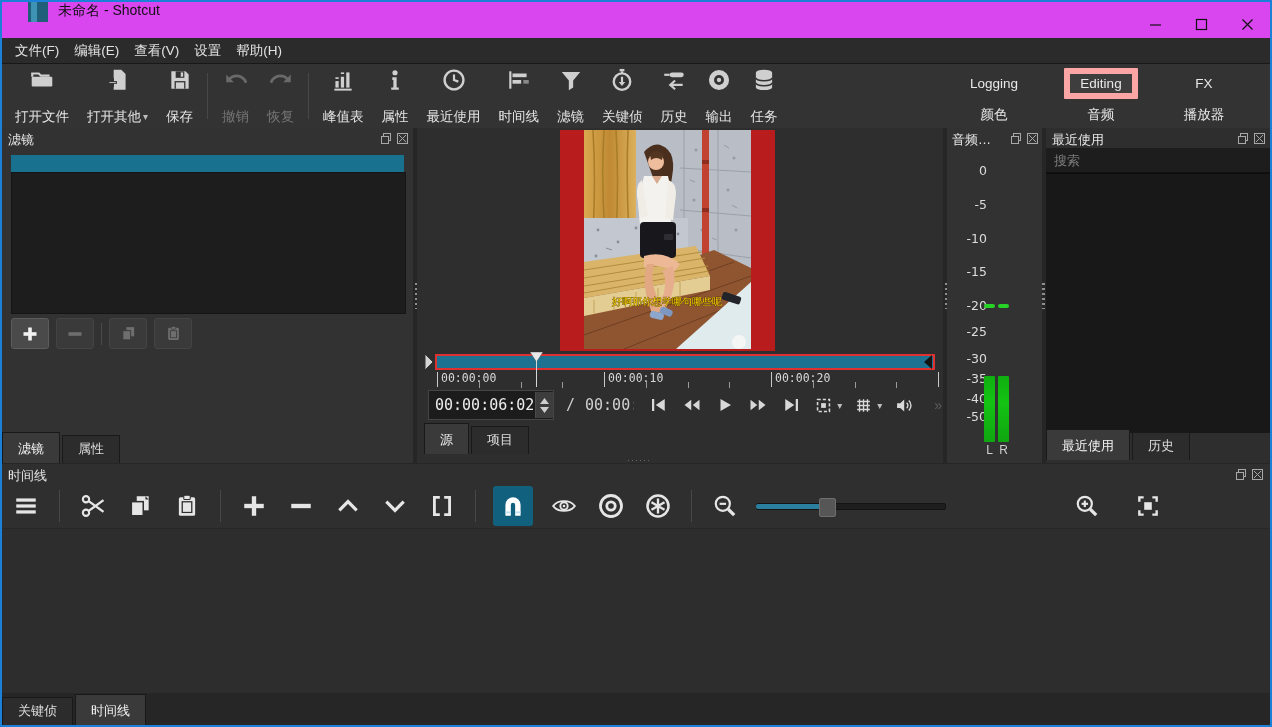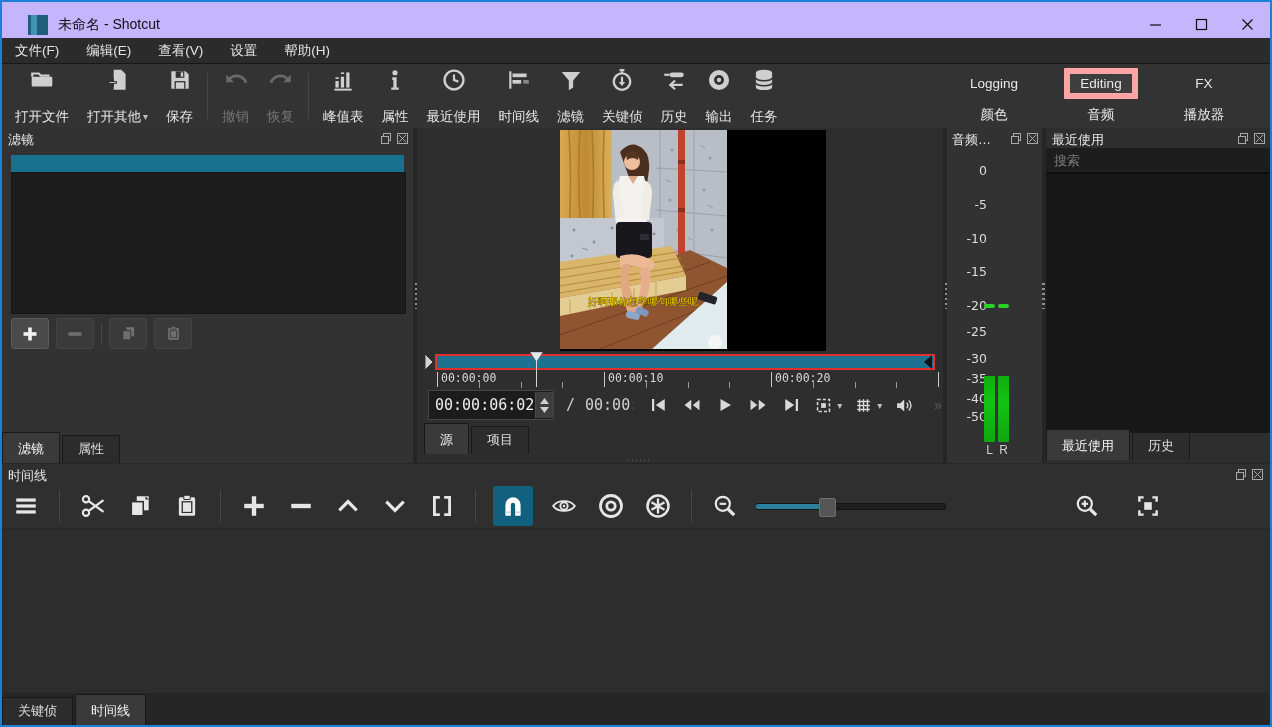--- a/index.html
+++ b/index.html
@@ -6,28 +6,28 @@
   body{
     width:1272px;height:727px;position:relative;overflow:hidden;
     background:#262626;color:#ddd;
     font-family:"Liberation Sans","DejaVu Sans",sans-serif;font-size:13px;
   }
   .abs{position:absolute}
   svg{display:block}
 
   
   .frame{position:absolute;inset:0;border:2px solid #1a80d8;pointer-events:none;z-index:90}
-  .titlebar{position:absolute;left:2px;top:2px;right:2px;height:45px;background:#c4b5fd;display:flex;align-items:center}
+  .titlebar{position:absolute;left:2px;top:2px;right:2px;height:45px;background:#d946ef;display:flex;align-items:flex-start}
   .app-icon{width:20px;height:20px;margin-left:26px;background:#1f5f79;position:relative}
   .app-icon:before{content:"";position:absolute;left:3px;top:0;width:6px;height:20px;background:#3e92b4}
   .win-title{margin-left:10px;color:#111;font-size:14px}
   .win-controls{margin-left:auto;display:flex;height:100%}
   .win-btn{width:46px;display:flex;align-items:center;justify-content:center}
   
-  .menubar{position:absolute;left:2px;top:38px;right:2px;height:25px;background:#2b2b2b;display:flex;align-items:center;gap:27px;padding-left:13px;color:#e3e3e3;font-size:13.5px;border-bottom:1px solid #181818}
+  .menubar{position:absolute;left:2px;top:38px;right:2px;height:25px;background:#2b2b2b;display:flex;align-items:center;gap:15px;padding-left:13px;color:#e3e3e3;font-size:13.5px;border-bottom:1px solid #181818}
   
   .toolbar{position:absolute;left:2px;top:64px;right:2px;height:64px;background:#333333;display:flex;align-items:center;padding:0 4px}
   .tbtn{display:flex;flex-direction:column;align-items:center;justify-content:center;gap:15px;padding:4px 9px;color:#e4e4e4;font-size:13.5px;white-space:nowrap}
   .tbtn .ic{color:#cfcfcf}
   .tbtn.disabled{color:#757575}
   .tbtn.disabled .ic{color:#6a6a6a}
   .tsep{width:1px;height:46px;background:#474747;margin:0 5px}
   .presets{margin-left:auto;display:grid;grid-template-columns:104px 110px 96px;row-gap:7px;padding-right:14px;align-items:center;justify-items:center}
   .preset-en{font-family:Liberation Sans, sans-serif;font-size:13.5px;color:#e8e8e8;padding:2px 10px}
   .preset-en.active{border:6px solid #fca5a5;background:#3e3e3e;border-radius:1px}
@@ -42,21 +42,21 @@
   .tab.sel{background:#3a3a3a;padding-top:7px;color:#f2f2f2}
 
   
   .filt-sel{position:absolute;left:9px;top:27px;width:393px;height:17px;background:#17718f}
   .filt-list{position:absolute;left:9px;top:44px;width:393px;height:140px;background:#1d1d1d;border:1px solid #151515}
   .sq-btn{width:36px;height:29px;border-radius:3px;display:flex;align-items:center;justify-content:center}
   .sq-btn.en{background:#4a4a4a;border:1px solid #5c5c5c;color:#f2f2f2}
   .sq-btn.dis{background:#3a3a3a;border:1px solid #444;color:#6e6e6e}
 
   
-  .videobox{position:absolute;left:143px;top:2px;width:266px;height:221px;background:#000000;display:flex;}
+  .videobox{position:absolute;left:143px;top:2px;width:215px;height:221px;background:#b91c1c;display:flex;justify-content:center}
   .scrub-bar{position:absolute;left:18px;top:226px;width:500px;height:16px;background:#1d7291;border:2px solid #e03131;box-sizing:border-box}
   .ruler{position:absolute;left:11px;top:243px;width:512px;height:17px}
   .rmaj{position:absolute;top:1px;width:1px;height:15px;background:#c9c9c9}
   .rmin{position:absolute;top:11px;width:1px;height:6px;background:#9a9a9a}
   .rlab{position:absolute;top:0;font-family:"DejaVu Sans Mono","Liberation Mono",monospace;font-size:11.5px;color:#d8d8d8}
   .controls{position:absolute;left:11px;top:262px;width:514px;height:30px;display:flex;align-items:center}
   .spin{width:128px;height:28px;background:#1c1c1c;border:1px solid #454545;display:flex;align-items:center}
   .spin input{flex:1;background:transparent;border:none;outline:none;color:#ececec;font-family:"DejaVu Sans Mono","Liberation Mono",monospace;font-size:15px;padding:0 0 0 6px;width:100px}
   .stepper{width:17px;height:26px;background:#3d3d3d;border-left:1px solid #4a4a4a;display:flex;flex-direction:column;align-items:center;justify-content:center;gap:3px;color:#cfcfcf}
   .mono{font-family:"DejaVu Sans Mono","Liberation Mono",monospace}

